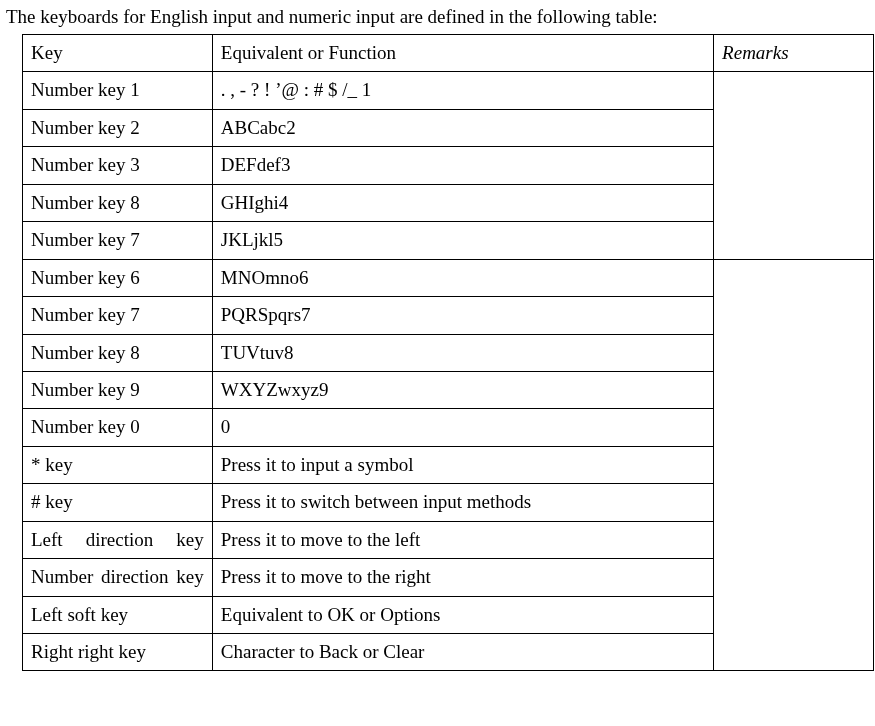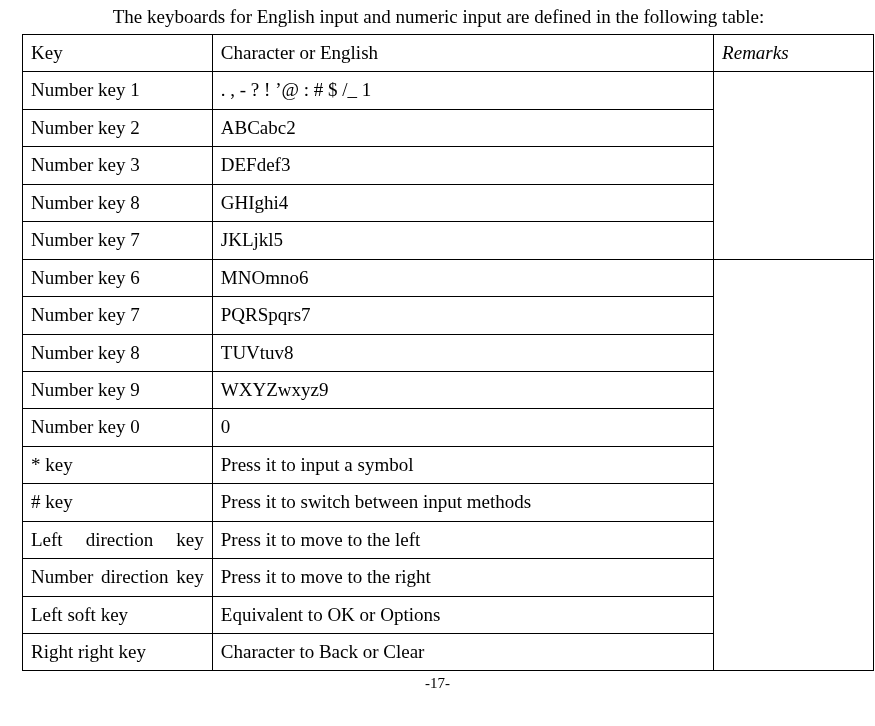--- a/index.html
+++ b/index.html
@@ -27,21 +27,20 @@
       padding-left: 2px;
     }
     .heading .num {
       display: inline-block;
       margin-right: 18px;
     }
     .intro {
       font-size: 19px;
       margin-bottom: 6px;
       padding-left: 2px;
-      text-align: center;
     }
     table {
       border-collapse: collapse;
       margin-left: 18px;
       width: 852px;
     }
     td {
       border: 1px solid #000;
       padding: 3px 8px 4px 8px;
       vertical-align: top;
@@ -72,21 +71,21 @@
 </head>
 <body>
 
 <div class="container">
   <div class="intro">The keyboards for English input and numeric input are defined in the following table:</div>
 
   <table>
     <tbody>
         <tr>
       <td class="col1">Key</td>
-      <td class="col2">Character or English</td>
+      <td class="col2">Equivalent or Function</td>
       <td class="col3">Remarks</td>
     </tr>
 
     <tr>
       <td class="col1">Number key 1</td>
       <td class="col2">. , - ? ! ’@ : # $ /_ 1</td>
       <td class="col3" rowspan="5"></td>
     </tr>
     <tr>
       <td class="col1">Number key 2</td>
@@ -146,14 +145,13 @@
       <td class="col1">Left soft key</td>
       <td class="col2">Equivalent to OK or Options</td>
     </tr>
     <tr>
       <td class="col1">Right right key</td>
       <td class="col2">Character to Back or Clear</td>
     </tr>
   </tbody>
     </table>
 
-  <div class="pagenum">-17-</div>
 </div>
 
 </body></html>

